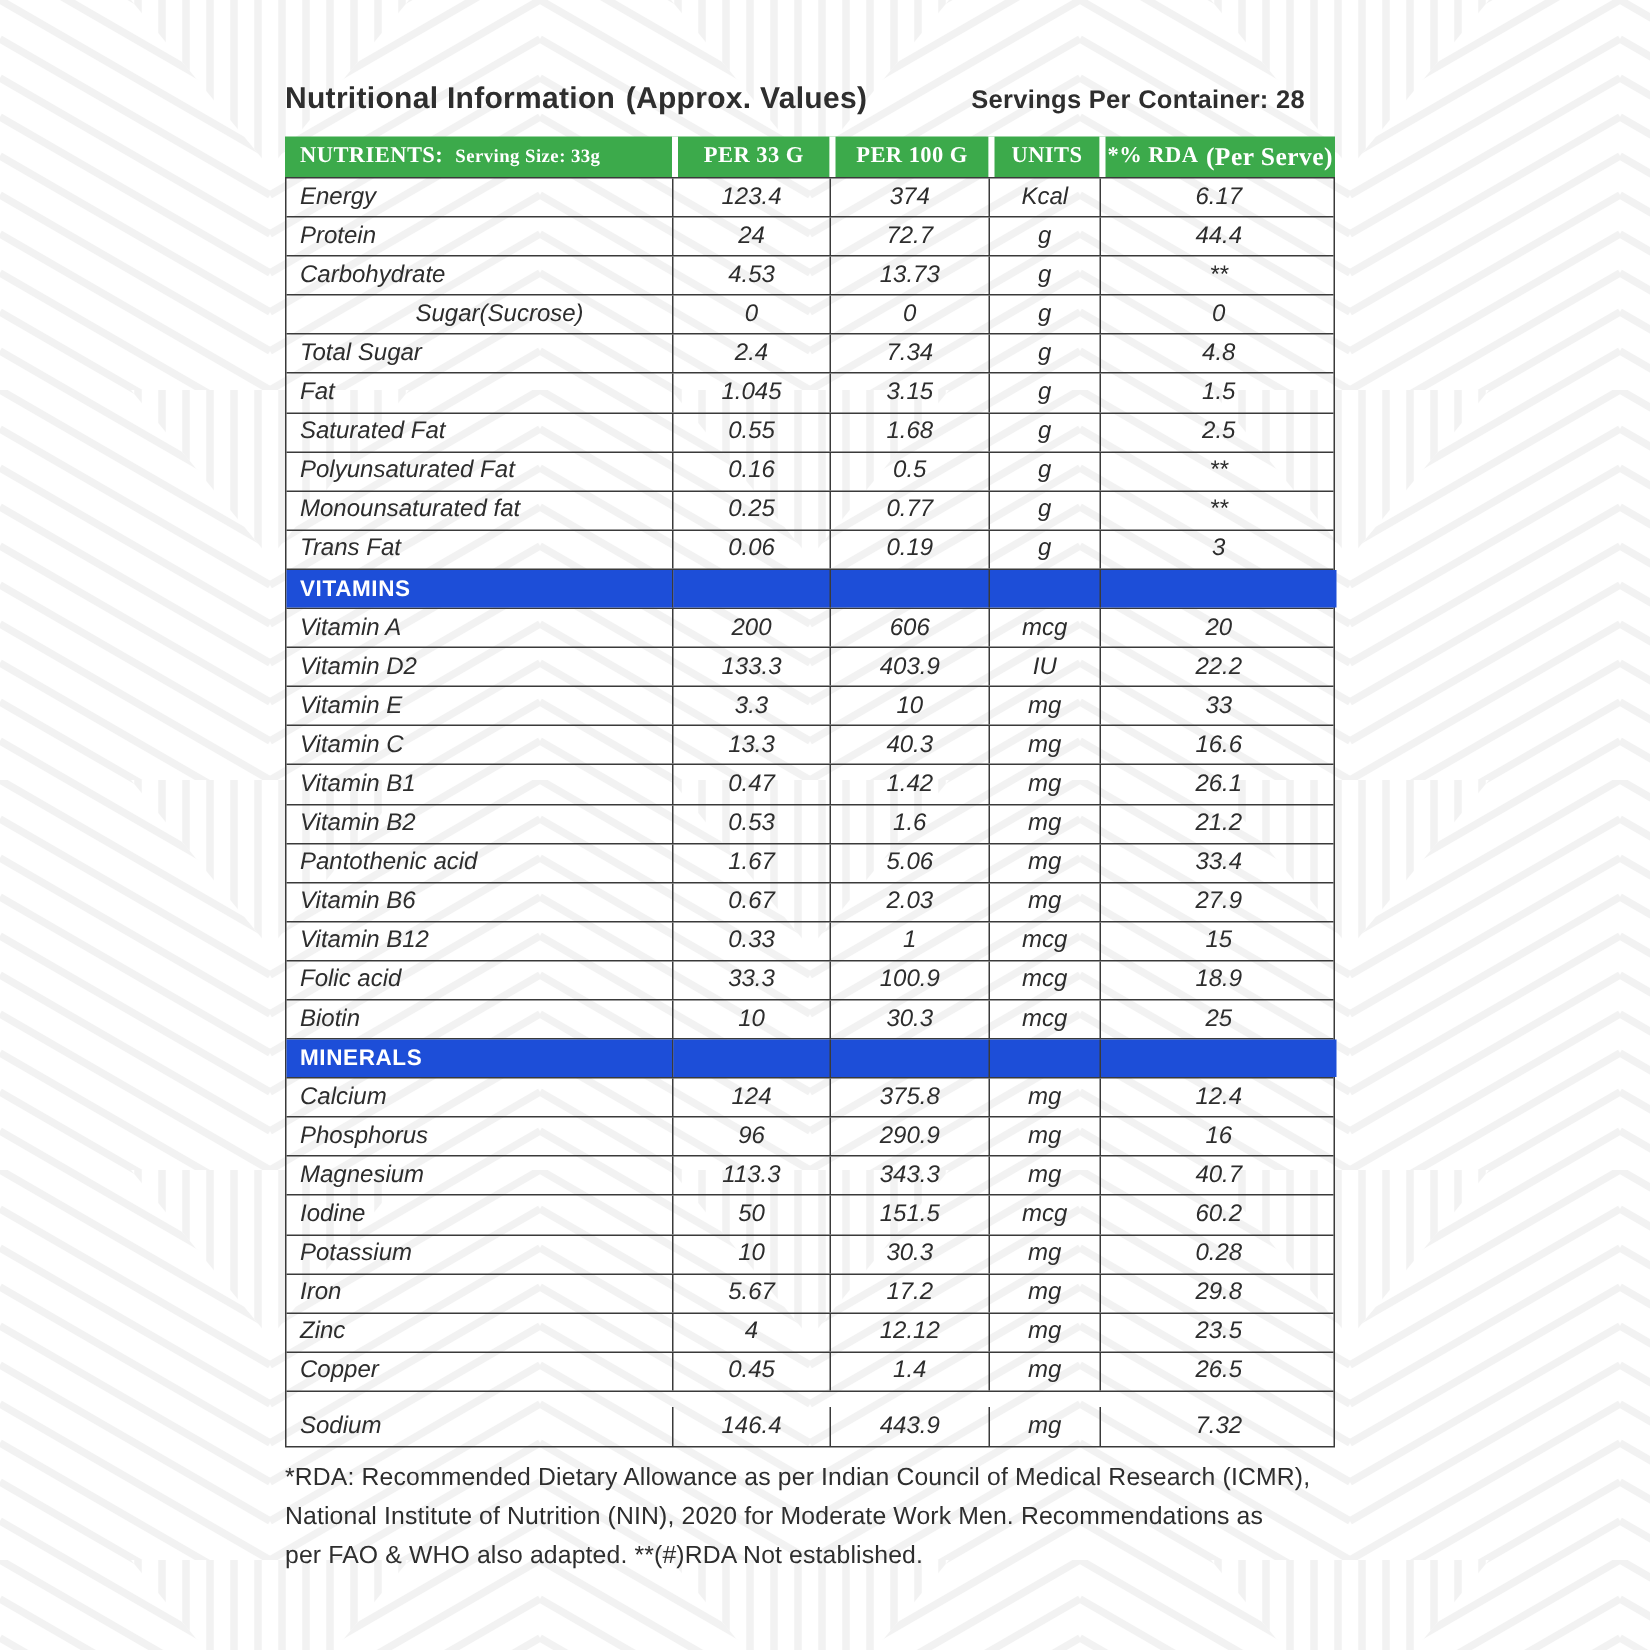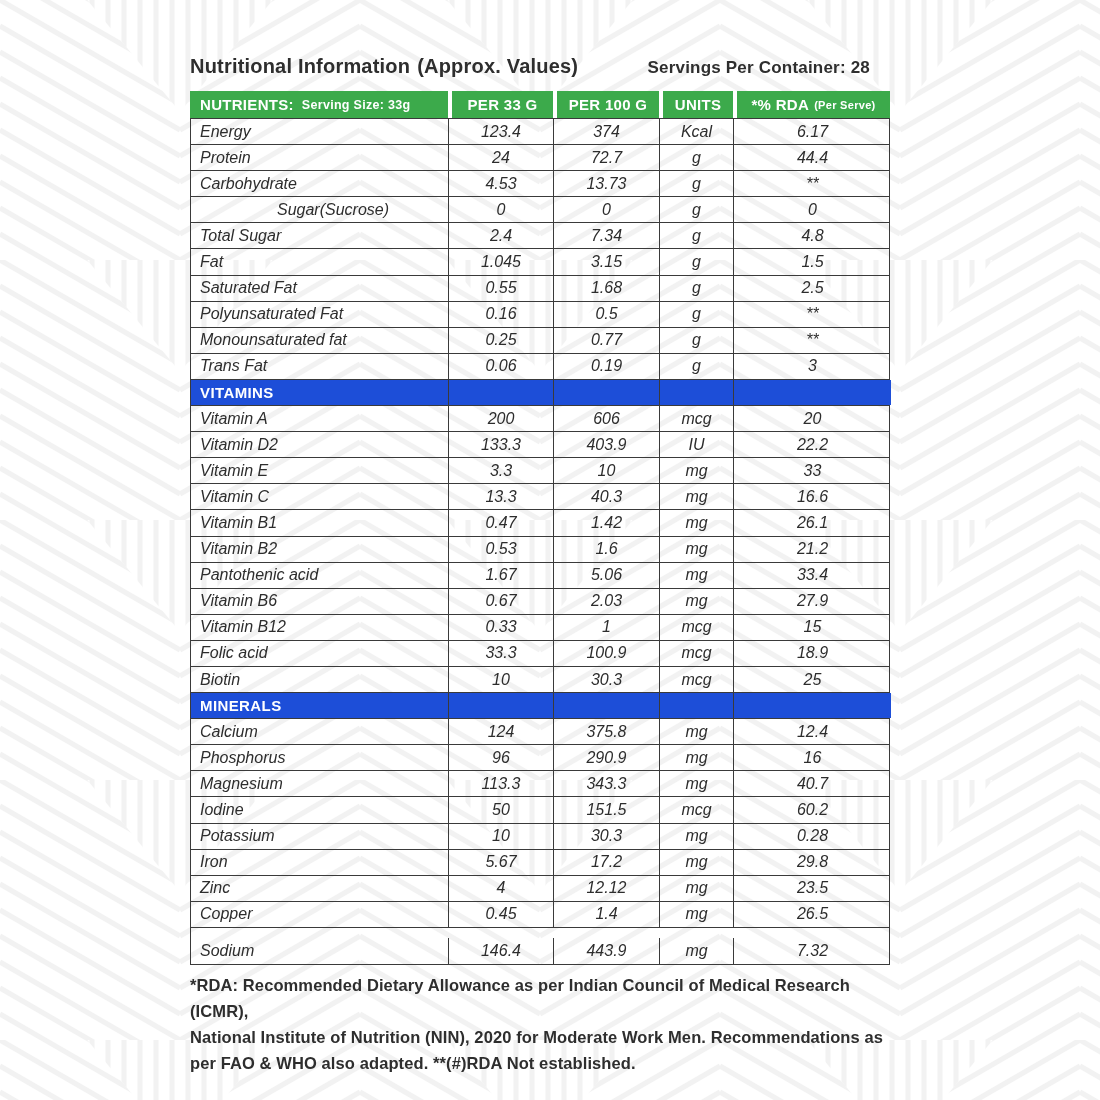--- a/index.html
+++ b/index.html
@@ -69,29 +69,30 @@
     color: #ffffff;
     display: flex;
     align-items: center;
     justify-content: center;
     font-weight: 700;
     font-size: 15px;
     letter-spacing: 0.3px;
     box-sizing: border-box;
     white-space: nowrap;
     overflow: hidden;
+    font-family: Liberation Serif, serif;
   }
   .hcell + .hcell { border-left: 4px solid #ffffff; }
   .hcell.first {
     justify-content: flex-start;
     padding-left: 10px;
     gap: 8px;
   }
   .hsmall { font-size: 12.5px; font-weight: 700; }
-  .rda-suffix { font-size: 11px; margin-left: 5px; }
+  .rda-suffix { font-size: 17px; margin-left: 5px; }
 
   
   .tbody {
     border: 1px solid #3a3a3a;
     box-sizing: border-box;
     background: transparent;
   }
   .row {
     height: 26.1px;
     box-sizing: border-box;
@@ -126,21 +127,21 @@
     letter-spacing: 0.4px;
     color: #ffffff;
   }
 
   
   .footnote {
     position: absolute;
     left: 190px; top: 972px;
     width: 720px;
     font-size: 16.5px;
-    font-weight: 700;
+    font-weight: 400;
     line-height: 26px;
     color: #2e2e2e;
     letter-spacing: 0.1px;
   }
 </style>
 </head>
 <body>
 
 <svg class="bg-svg" xmlns="http://www.w3.org/2000/svg" width="1100" height="1100">
   <defs>

